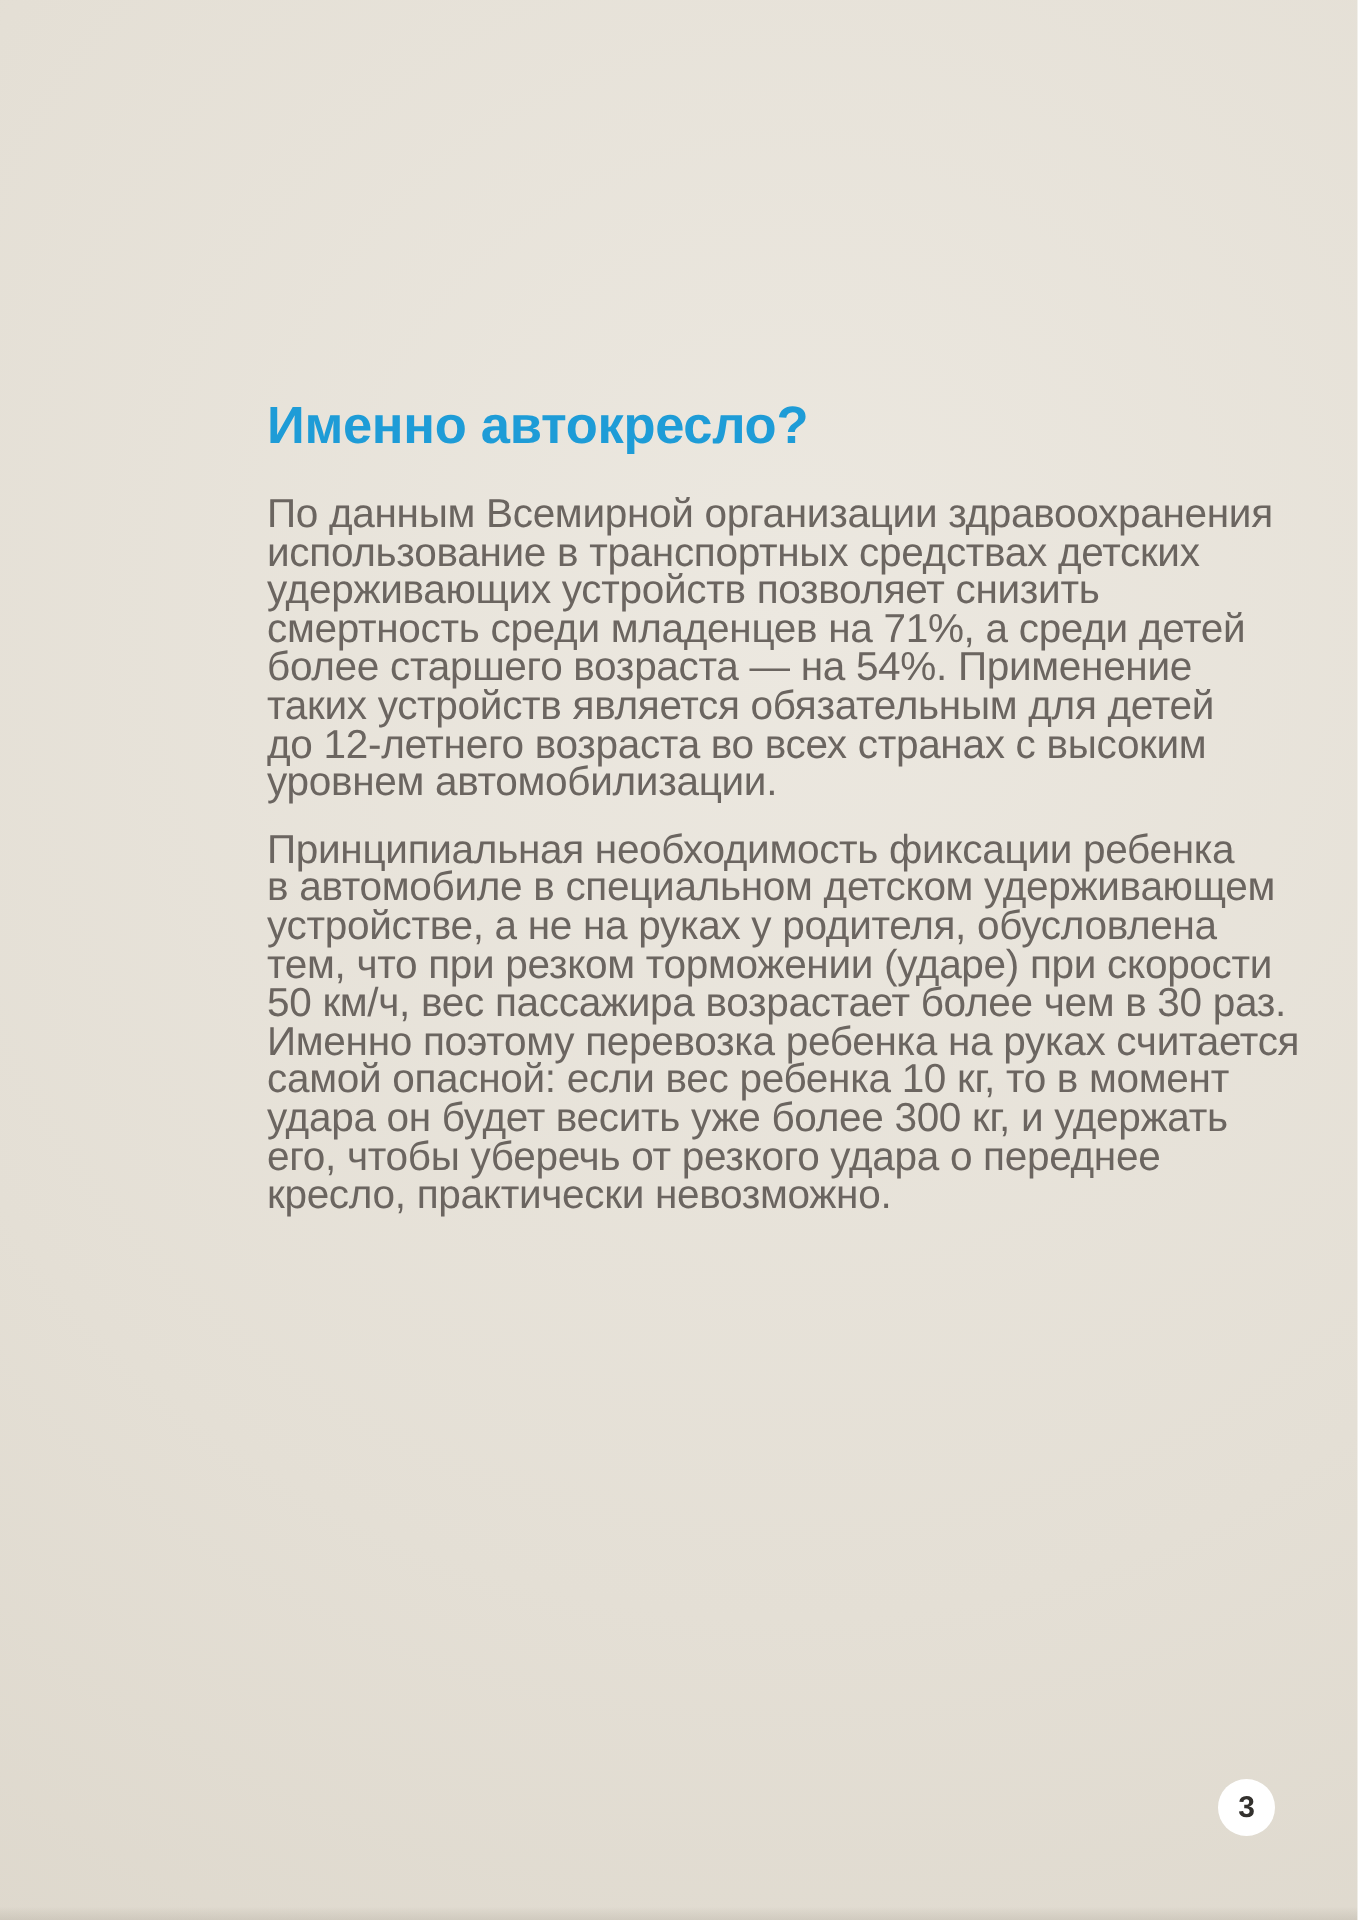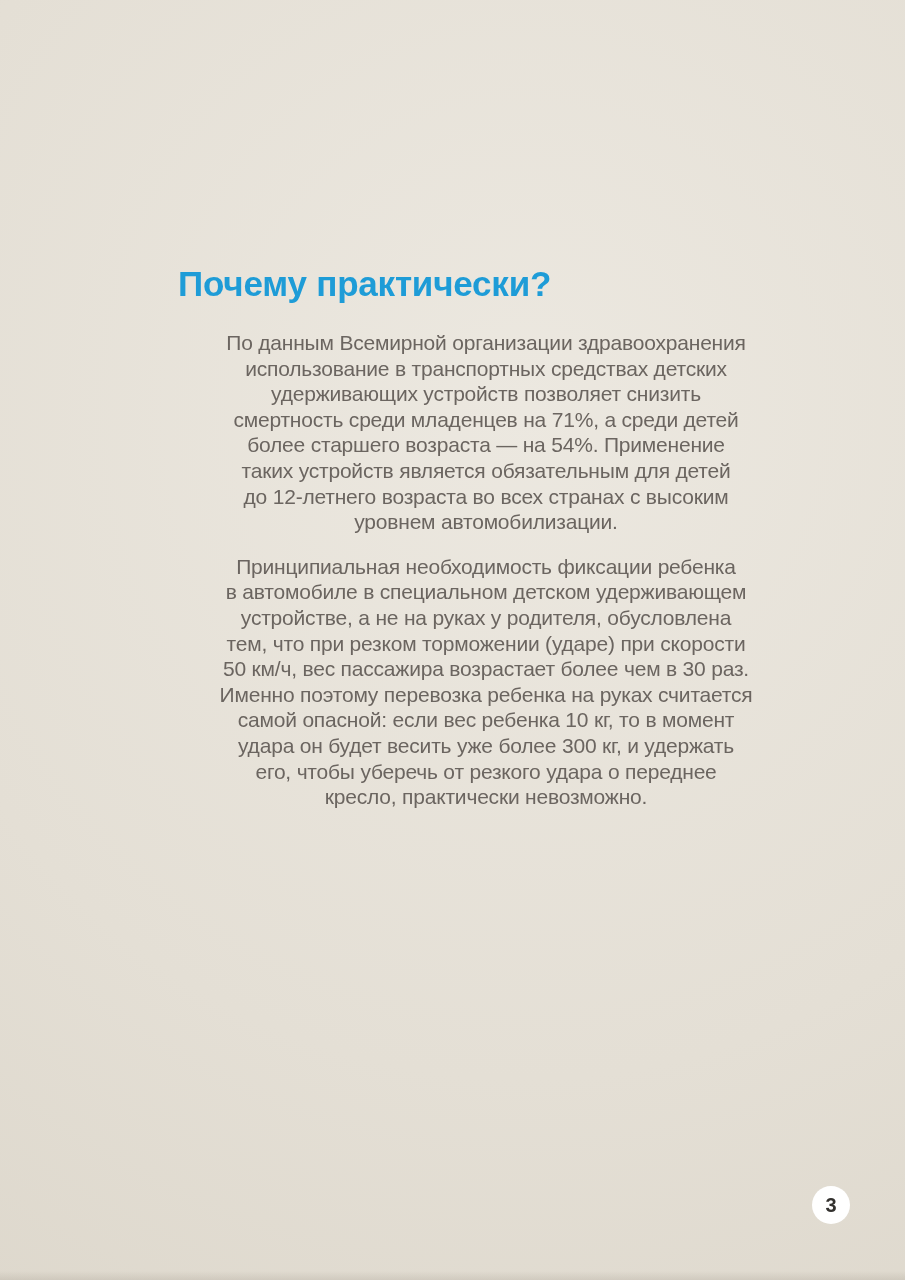--- a/index.html
+++ b/index.html
@@ -35,27 +35,26 @@
   }
   .page-title {
     margin: 0 0 26px 0;
     font-size: 35px;
     line-height: 40px;
     font-weight: bold;
     color: var(--heading);
     letter-spacing: -0.2px;
   }
   .body-paragraph {
-    margin: 0 0 19px 16px;
-    font-size: 21px;
+    margin: 0 0 19px 0;
+    font-size: 27px;
     line-height: 25.6px;
     color: var(--body-text);
     white-space: pre;
     letter-spacing: -0.2px;
-    text-align: center;
   }
   .page-number-badge {
     position: absolute;
     left: 812px; top: 1186px;
     width: 38px; height: 38px;
     border-radius: 50%;
     background: var(--page-number-bg);
     display: flex;
     align-items: center;
     justify-content: center;
@@ -64,21 +63,21 @@
     font-size: 20px;
     font-weight: bold;
     color: var(--page-number-text);
   }
 </style>
 </head>
 <body>
 
 <div class="page">
   <div class="content">
-    <h1 class="page-title">Почему практически?</h1>
+    <h1 class="page-title">Именно автокресло?</h1>
     <p class="body-paragraph">По данным Всемирной организации здравоохранения
 использование в транспортных средствах детских
 удерживающих устройств позволяет снизить
 смертность среди младенцев на 71%, а среди детей
 более старшего возраста — на 54%. Применение
 таких устройств является обязательным для детей
 до 12-летнего возраста во всех странах с высоким
 уровнем автомобилизации.</p>
     <p class="body-paragraph">Принципиальная необходимость фиксации ребенка
 в автомобиле в специальном детском удерживающем

